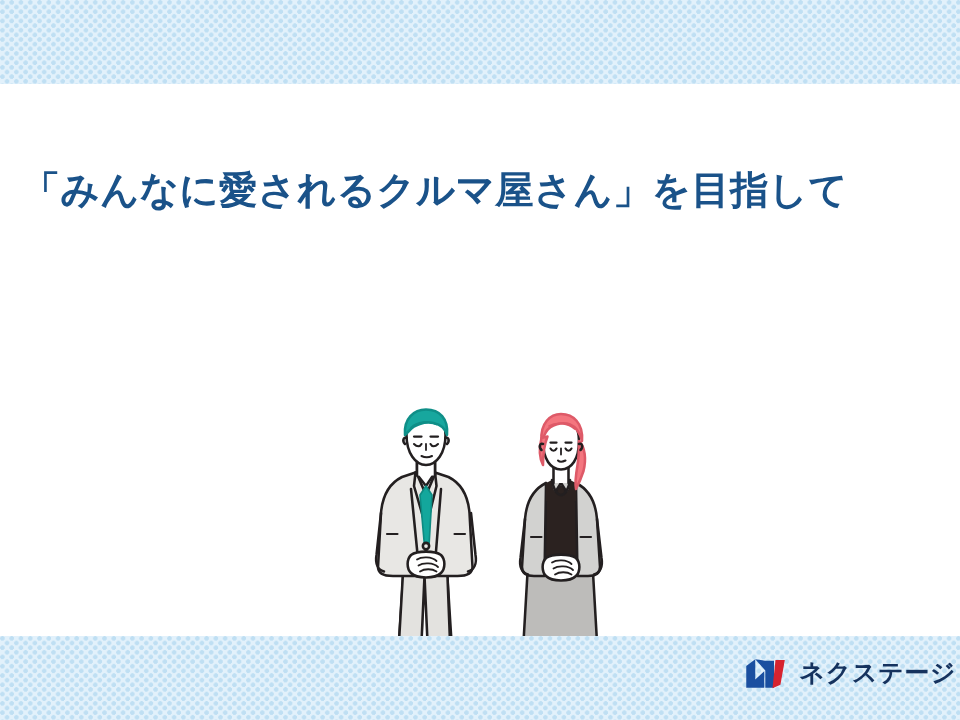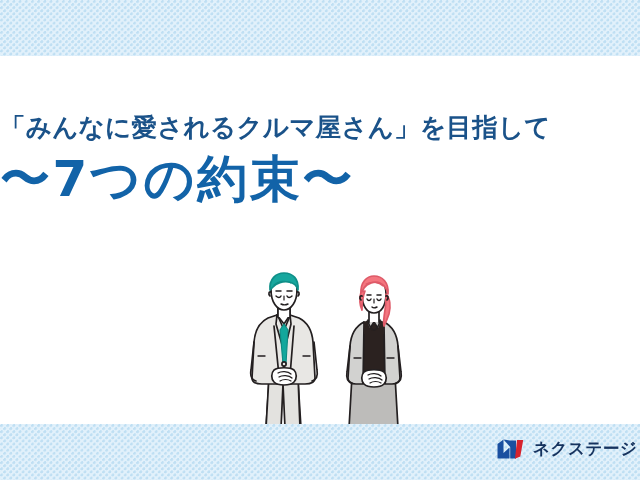--- a/index.html
+++ b/index.html
@@ -40,21 +40,21 @@
     top: 424px;
     height: 56px;
   }
 
   
   .headline-block {
     position: absolute;
     left: 0;
     top: 112px;
     width: 580px;
-    text-align: left;
+    text-align: center;
   }
   .headline-primary {
     font-family: "DejaVu Sans", "Liberation Sans", sans-serif;
     font-size: 25.5px;
     font-weight: bold;
     letter-spacing: 0.3px;
     color: #1a5289;
     line-height: 1.18;
     white-space: nowrap;
   }
@@ -115,21 +115,20 @@
 </style>
 </head>
 <body>
 
 <div class="slide">
 
   <div class="dot-band dot-band--top"></div>
 
   <div class="headline-block">
     <div class="headline-primary">「みんなに愛されるクルマ屋さん」を目指して</div>
-    <div class="headline-secondary">〜7つの約束〜</div>
   </div>
 
   <div class="illustration">
     <svg viewBox="0 0 184 156" xmlns="http://www.w3.org/2000/svg">
       <g fill="none" stroke="#231f20" stroke-width="1.7" stroke-linecap="round" stroke-linejoin="round">
 
         <path d="M31 108 L28 156 M44 112 L43 156 M46 112 L49 156 M60 108 L63 156" fill="#e3e2df"></path>
         <path d="M31 104 L28 156 L43 156 L45 112 L47 156 L62 156 L60 104 Z" fill="#e3e2df"></path>
 
         <path d="M30 46 C22 50 17 58 16 70 L14 106 C14 110 18 112 24 112

